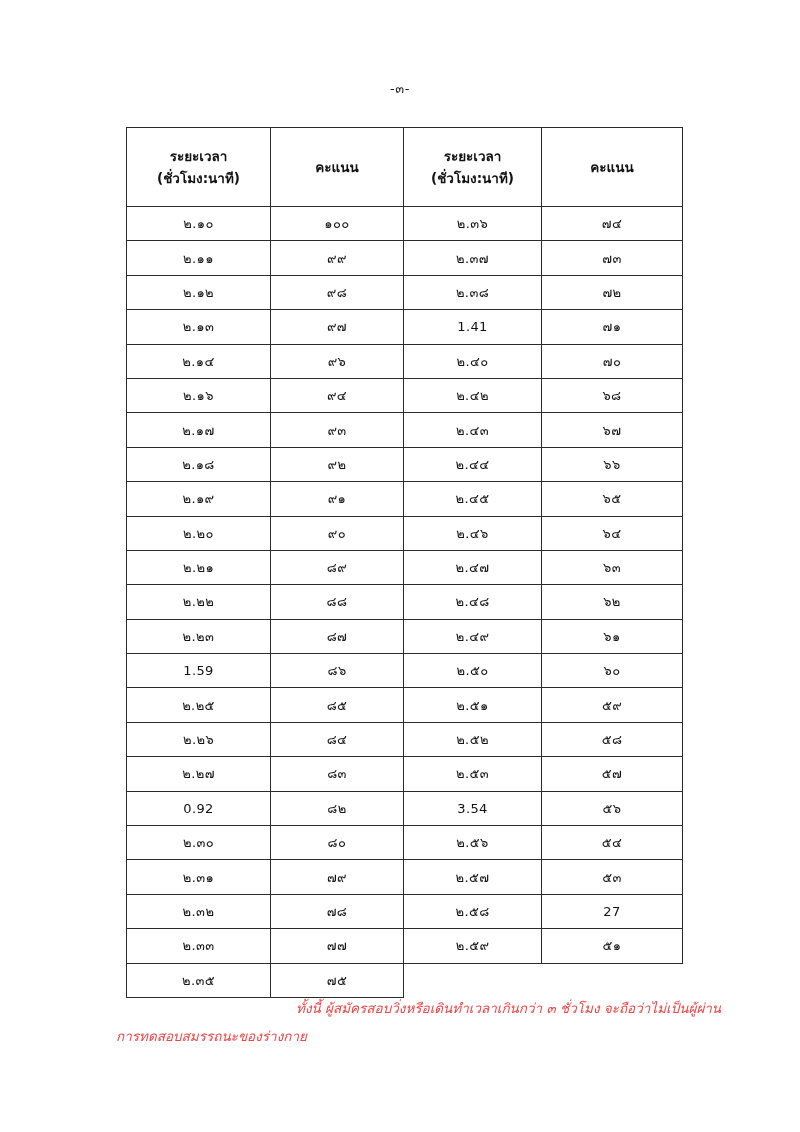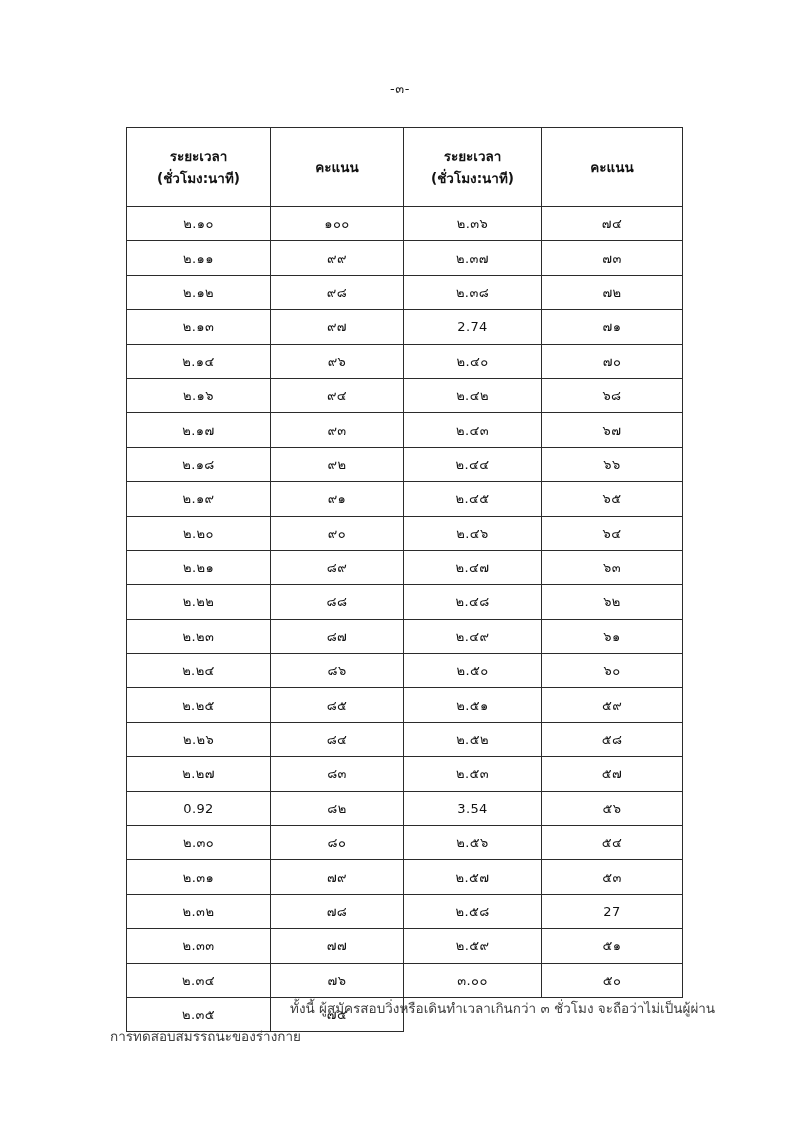--- a/index.html
+++ b/index.html
@@ -65,27 +65,28 @@
   .score-table tbody td {
     height: 33.4px;
     font-size: 13px;
     letter-spacing: 0.4px;
   }
   .score-table td.blank {
     border: none;
   }
   .footer-note {
     position: absolute;
-    left: 110px;
+    left: 116px;
     top: 995px;
     width: 620px;
     font-size: 13.5px;
     line-height: 2.05;
-    color: #404040;
+    color: #ef4444;
     text-align: left;
+    font-style: italic;
   }
   .footer-note .indent {
     display: block;
     text-indent: 180px;
   }
   .footer-note .cont {
     display: block;
     text-indent: 0;
   }
 </style>
@@ -136,21 +137,21 @@
         </tr>
         <tr>
           <td>๒.๑๒</td>
           <td>๙๘</td>
           <td>๒.๓๘</td>
           <td>๗๒</td>
         </tr>
         <tr>
           <td>๒.๑๓</td>
           <td>๙๗</td>
-          <td>2.74</td>
+          <td>1.41</td>
           <td>๗๑</td>
         </tr>
         <tr>
           <td>๒.๑๔</td>
           <td>๙๖</td>
           <td>๒.๔๐</td>
           <td>๗๐</td>
         </tr>
         <tr>
           <td>๒.๑๖</td>
@@ -194,21 +195,21 @@
           <td>๒.๔๘</td>
           <td>๖๒</td>
         </tr>
         <tr>
           <td>๒.๒๓</td>
           <td>๘๗</td>
           <td>๒.๔๙</td>
           <td>๖๑</td>
         </tr>
         <tr>
-          <td>๒.๒๔</td>
+          <td>1.59</td>
           <td>๘๖</td>
           <td>๒.๕๐</td>
           <td>๖๐</td>
         </tr>
         <tr>
           <td>๒.๒๕</td>
           <td>๘๕</td>
           <td>๒.๕๑</td>
           <td>๕๙</td>
         </tr>
@@ -248,26 +249,20 @@
           <td>๒.๕๘</td>
           <td>27</td>
         </tr>
         <tr>
           <td>๒.๓๓</td>
           <td>๗๗</td>
           <td>๒.๕๙</td>
           <td>๕๑</td>
         </tr>
         <tr>
-          <td>๒.๓๔</td>
-          <td>๗๖</td>
-          <td>๓.๐๐</td>
-          <td>๕๐</td>
-        </tr>
-        <tr>
           <td>๒.๓๕</td>
           <td>๗๕</td>
           <td class="blank"></td>
           <td class="blank"></td>
         </tr>
       </tbody>
   </table>
 
   <div class="footer-note">
     <span class="indent">ทั้งนี้ ผู้สมัครสอบวิ่งหรือเดินทำเวลาเกินกว่า ๓ ชั่วโมง จะถือว่าไม่เป็นผู้ผ่าน</span>

